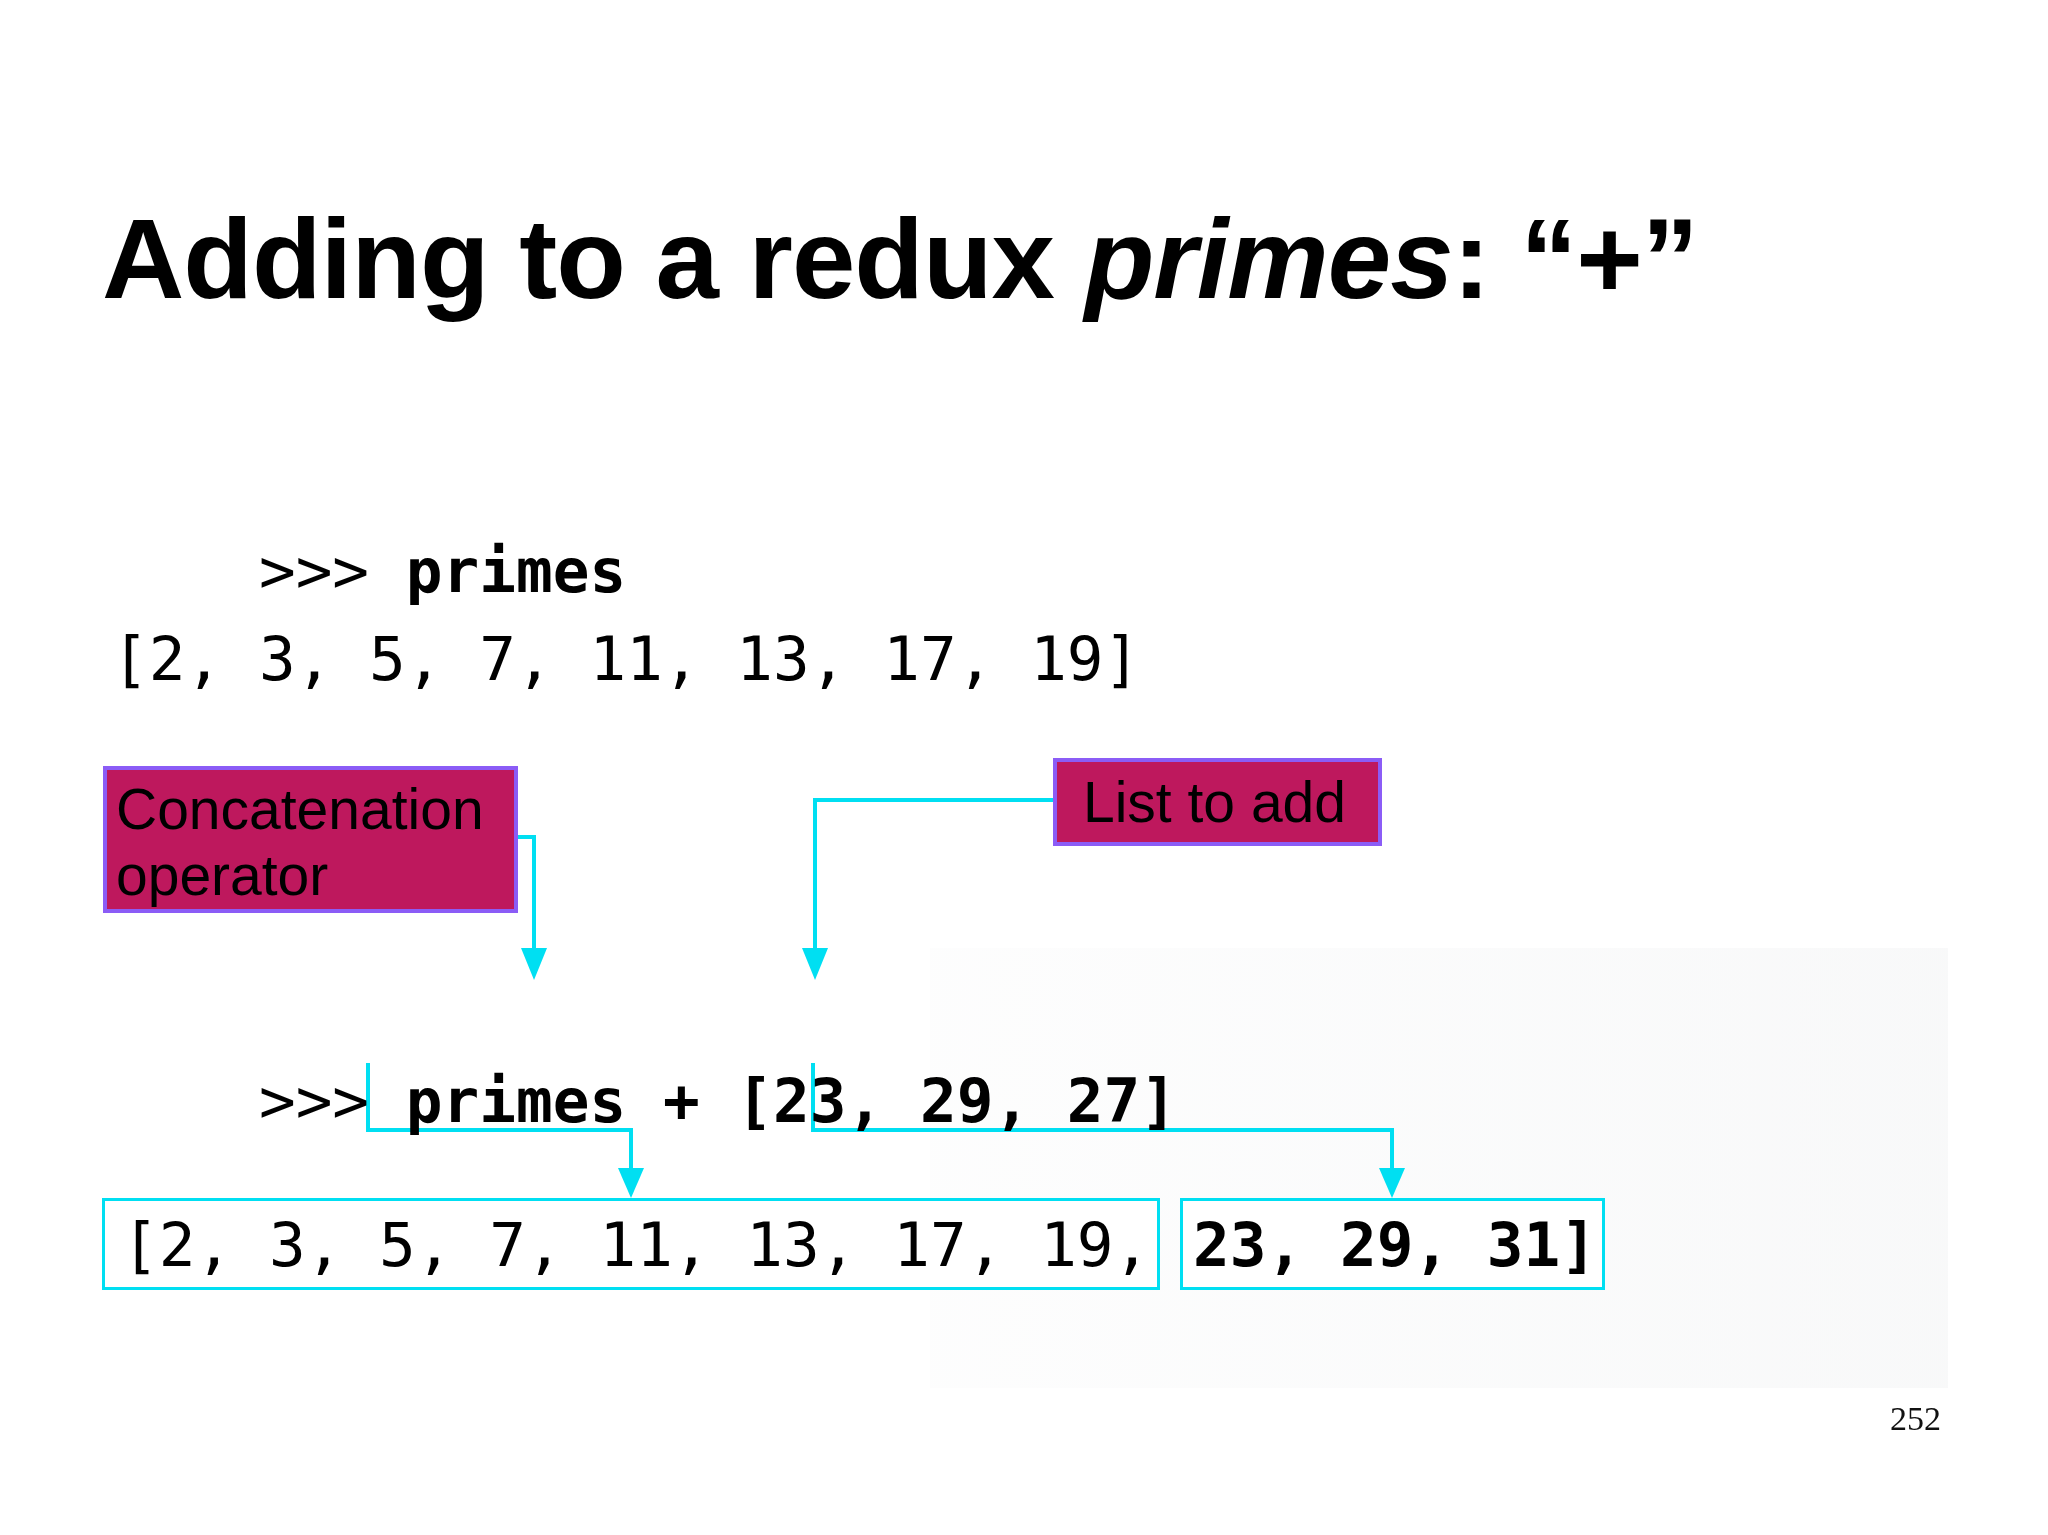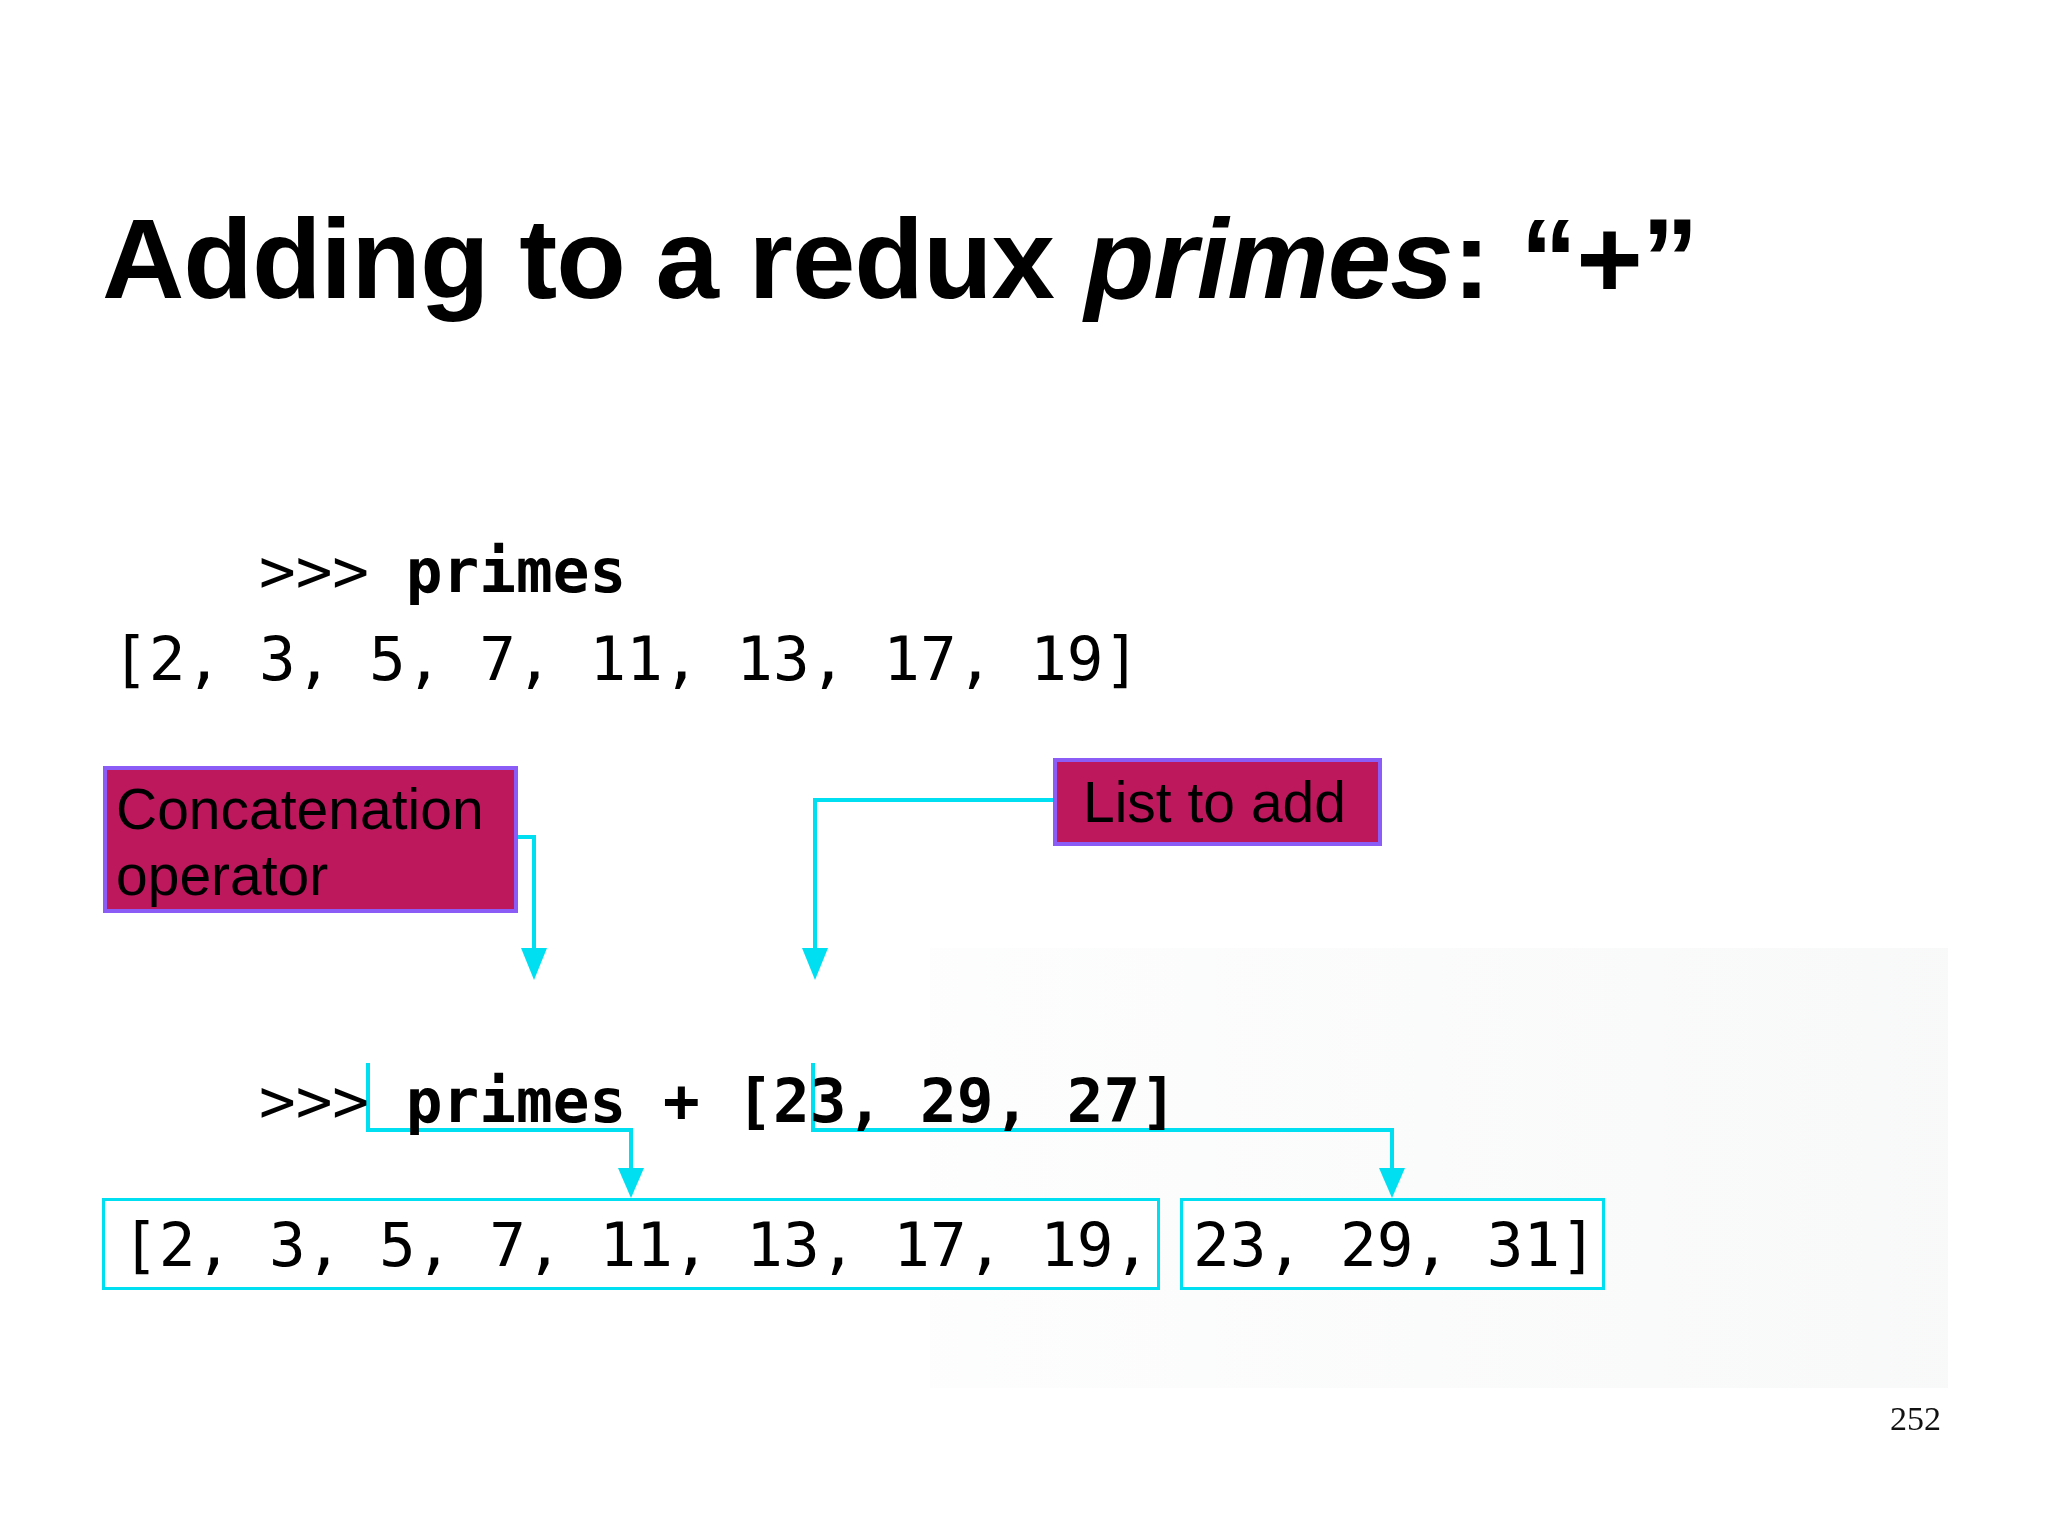--- a/index.html
+++ b/index.html
@@ -61,21 +61,21 @@
     position: absolute;
     box-sizing: border-box;
     background: #ffffff;
     border: 3px solid #00DFF2;
     display: flex; align-items: center;
     font-family: "DejaVu Sans Mono", monospace;
     font-size: 61px;
     white-space: pre;
   }
   #result-box-1 { left: 102px; top: 1198px; width: 1058px; height: 92px; padding-left: 17px; align-items: center; }
-  #result-box-2 { left: 1180px; top: 1198px; width: 425px; height: 92px; padding-left: 10px; }
+  #result-box-2 { left: 1180px; top: 1198px; width: 425px; height: 92px; padding-left: 10px; font-weight: bold; }
   .connectors {
     position: absolute;
     left: 0; top: 0;
     pointer-events: none;
   }
   .page-number {
     position: absolute;
     left: 1890px; top: 1400px;
     font-family: Liberation Serif, serif;
     font-size: 34px;

